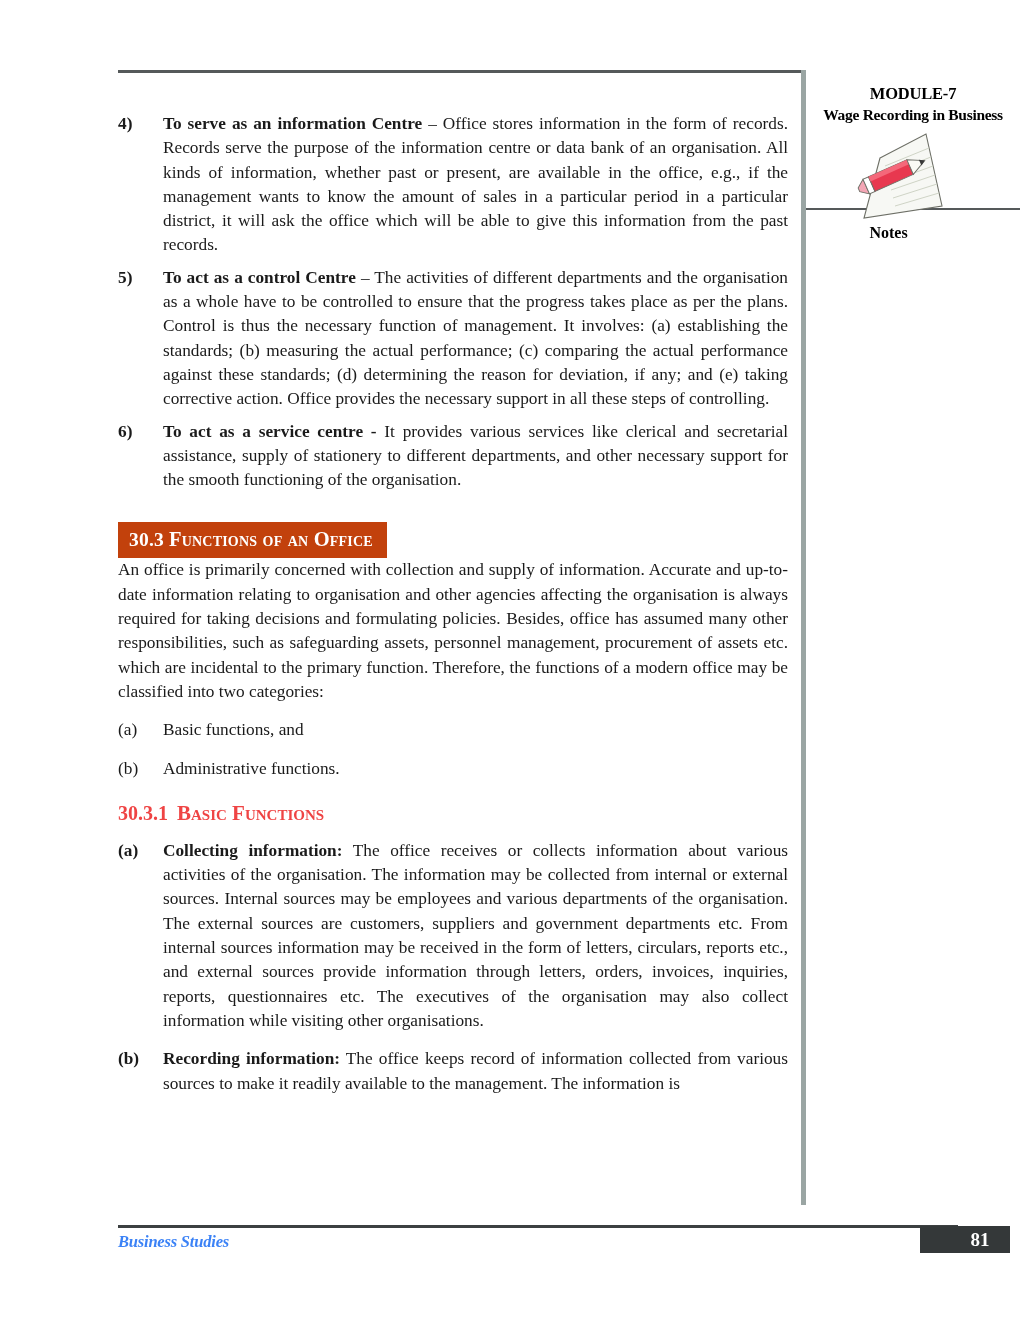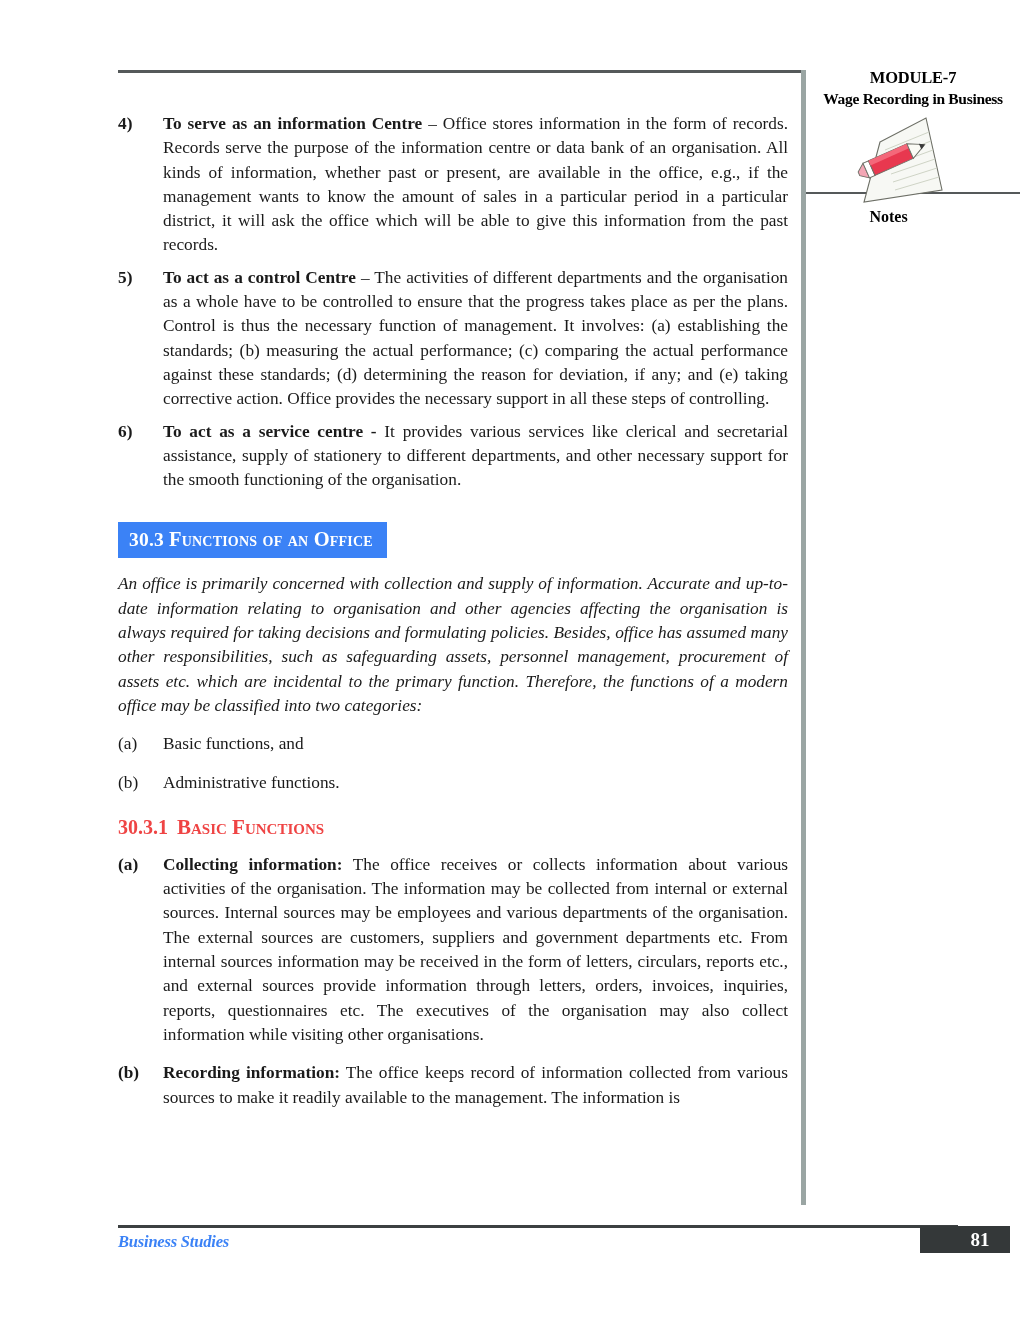--- a/index.html
+++ b/index.html
@@ -37,21 +37,21 @@
     top: 70px;
     width: 5px;
     height: 1135px;
     background: #9aa5a3;
   }
 
   
   .margin-col {
     position: absolute;
     left: 806px;
-    top: 68px;
+    top: 84px;
     width: 214px;
     text-align: center;
   }
   .module-label {
     font-family: "Liberation Serif", "DejaVu Serif", serif;
     font-weight: bold;
     font-size: 16.5px;
     line-height: 20px;
     color: #000;
     letter-spacing: -0.2px;
@@ -100,21 +100,21 @@
   }
 
   
   .content {
     position: absolute;
     left: 118px;
     top: 112px;
     width: 670px;
   }
 
-  p { margin: 0; font-style: italic; }
+  p { margin: 0; }
 
   
   .num-item {
     display: flex;
     margin-bottom: 8px;
   }
   .num-marker {
     width: 45px;
     flex: 0 0 45px;
     font-weight: bold;
@@ -125,25 +125,24 @@
     flex: 1;
     font-size: 17.3px;
     line-height: 24.3px;
     text-align: justify;
   }
   .lead { font-weight: bold; }
 
   
   .section-banner {
     display: inline-block;
-    background: #3b82f6;
+    background: #c2410c;
     color: #ffffff;
     padding: 6px 14px 7px 11px;
     margin-top: 22px;
-    margin-bottom: 14px;
     font-size: 19.5px;
     line-height: 22px;
     font-weight: bold;
     letter-spacing: 0.2px;
   }
   .section-banner .sc {
     font-variant: small-caps;
     font-size: 20.5px;
   }
 

